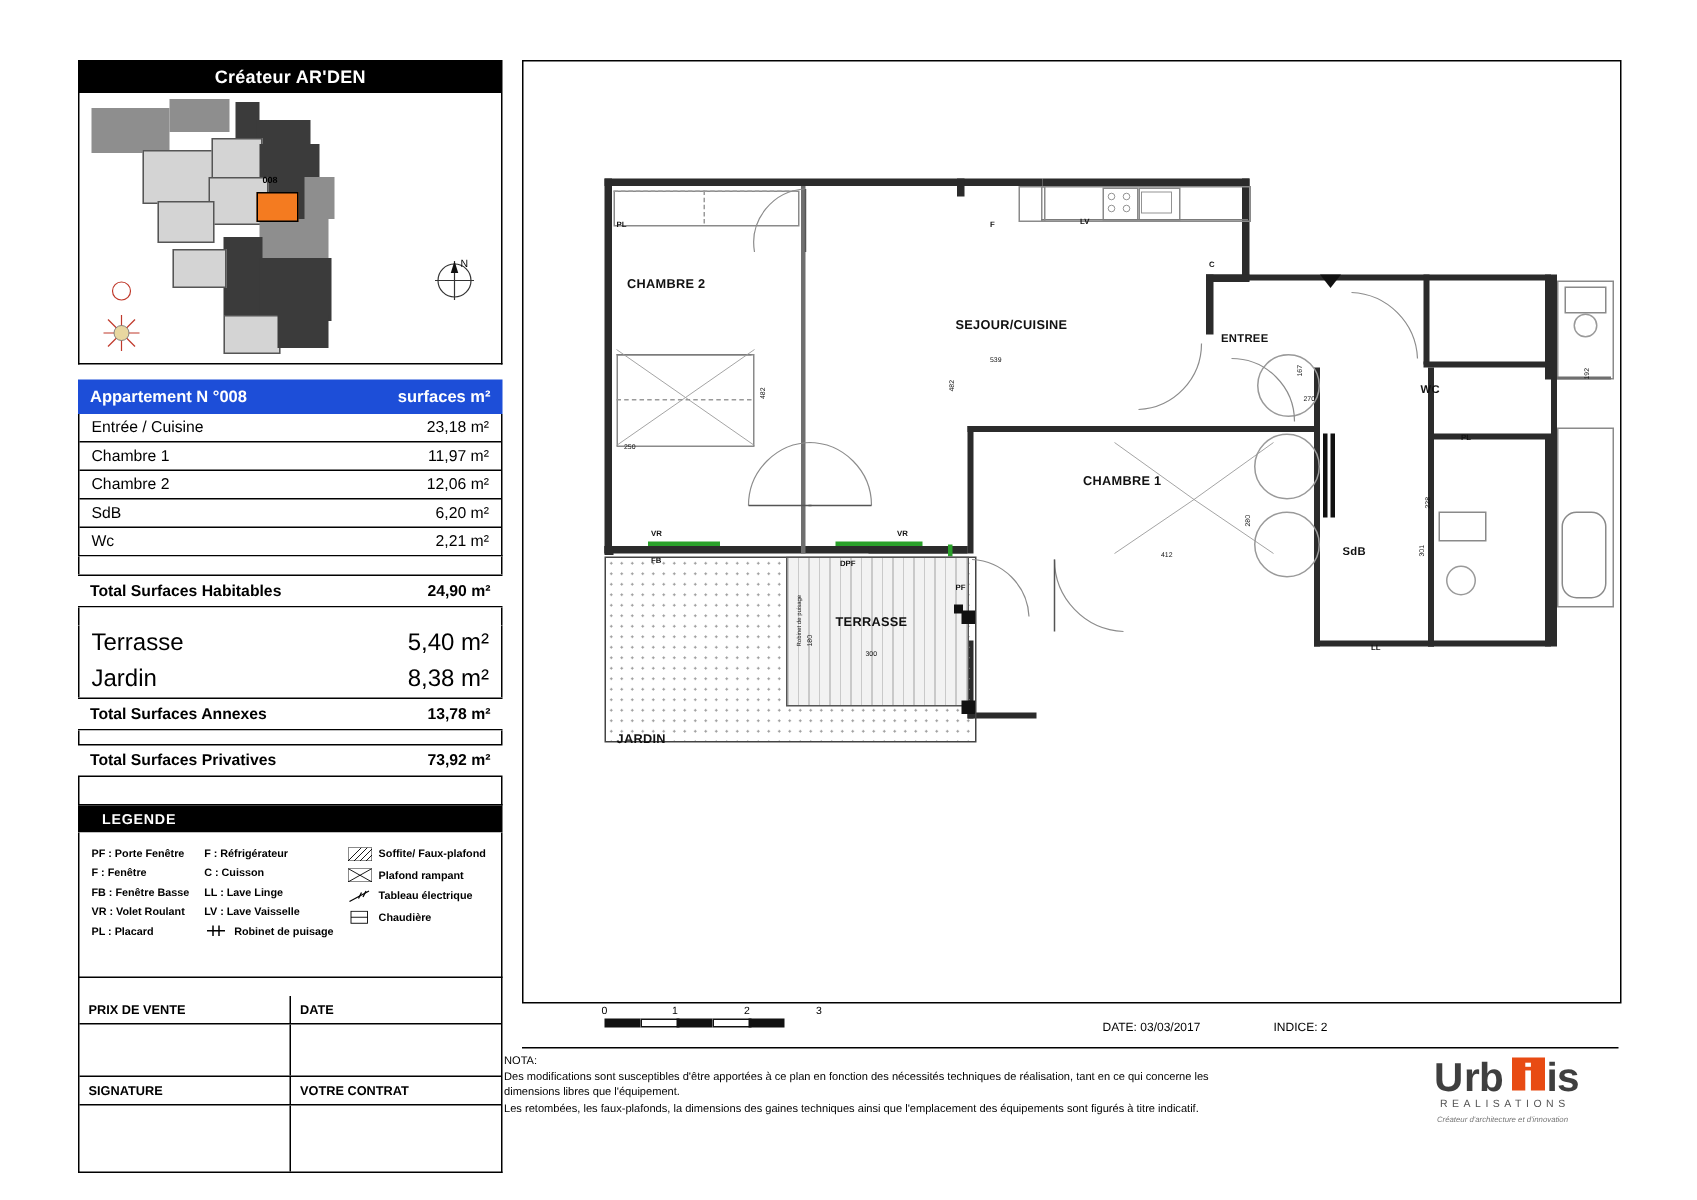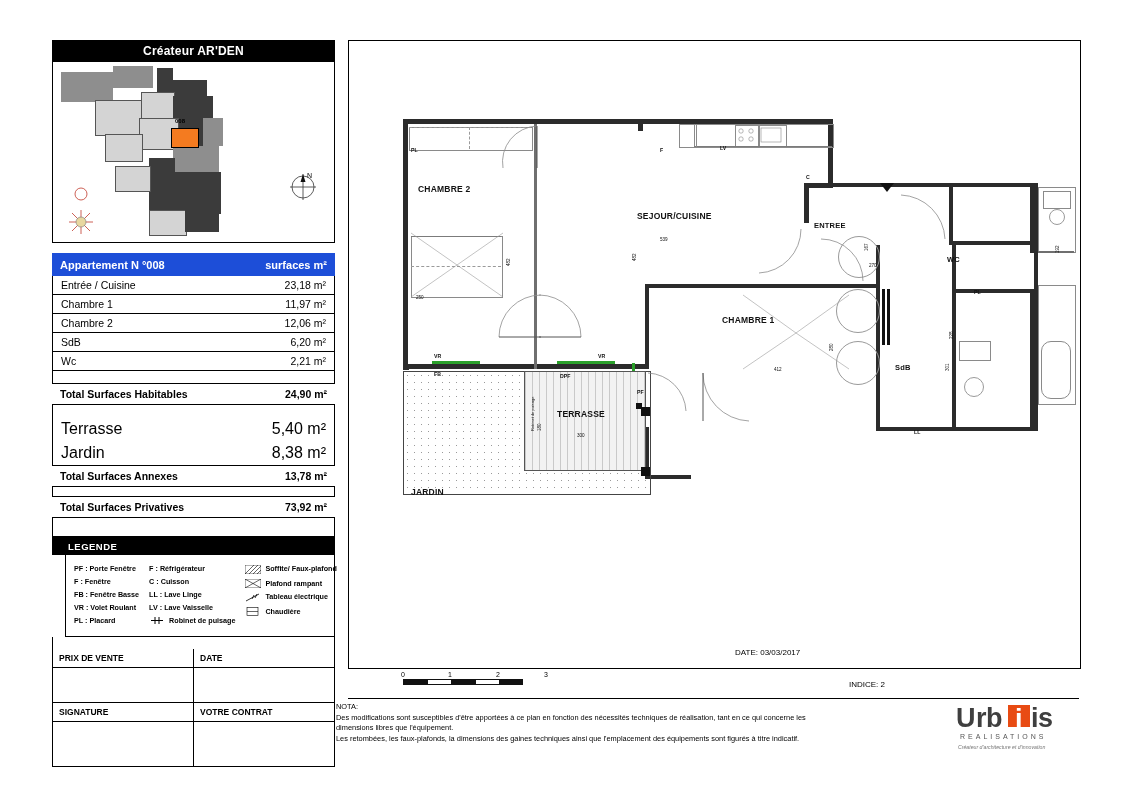--- a/index.html
+++ b/index.html
@@ -27,21 +27,21 @@
   .srow{display:flex;justify-content:space-between;padding:3px 8px;border-bottom:1px solid #000;}
   .srow:last-child{border-bottom:none;}
   .srow .v{font-variant-numeric:tabular-nums;}
   .thickrow{display:flex;justify-content:space-between;padding:4px 8px;font-weight:bold;font-size:10.5px;
             border-top:1px solid #000;border-bottom:1px solid #000;background:#fff;}
   .spacer{height:12px;border-left:1px solid #000;border-right:1px solid #000;background:#fff;}
   .plain{border-left:1px solid #000;border-right:1px solid #000;background:#fff;}
 
   .legende-hd{height:18px;background:#000;color:#fff;display:flex;align-items:center;padding-left:16px;
               font-size:9.5px;font-weight:bold;letter-spacing:.5px;}
-  .legende{border:1px solid #000;border-top:none;padding:7px 8px 9px 8px;font-size:7.2px;font-weight:bold;background:#fff;margin-left:13px;}
+  .legende{border:1px solid #000;border-top:none;padding:7px 8px 24px 8px;font-size:7.2px;font-weight:bold;background:#fff;}
   .lgrid{display:flex;}
   .lcol{padding-right:10px;}
   .lcol.c1{width:68px;}
   .lcol.c2{width:92px;}
   .lcol.c3{width:auto;}
   .litem{display:flex;align-items:center;height:13px;white-space:nowrap;}
   .sym{width:16px;height:9px;margin-right:4px;flex:0 0 16px;}
 
   .pricebox{border:1px solid #000;border-top:none;background:#fff;font-size:8.5px;font-weight:bold;}
   .prow{display:flex;}
@@ -70,21 +70,21 @@
      repeating-linear-gradient(90deg,#c9c9c9 0 1px,transparent 1px 7px),#f2f2f2;border:0.7px solid #555;}
   .hatch-jard{position:absolute;
      background-image:radial-gradient(#9a9a9a 0.7px, transparent 0.8px);
      background-size:7px 7px;border:0.8px solid #444;}
   .blackfill{position:absolute;background:#111;}
   .tri{position:absolute;width:0;height:0;border-left:7px solid transparent;border-right:7px solid transparent;border-top:9px solid #111;}
 
   .scalebar{position:absolute;left:403px;top:671px;width:160px;height:20px;}
   .sb-seg{position:absolute;top:8px;height:6px;}
   .sb-tick{position:absolute;top:0;font-size:7px;}
-  .datebar{position:absolute;left:735px;top:648px;font-size:8px;}
+  .datebar{position:absolute;left:735px;top:680px;font-size:8px;}
   .indice{position:absolute;left:849px;top:680px;font-size:8px;}
 
   .nota{position:absolute;left:336px;top:702px;width:600px;height:58px;font-size:7.4px;line-height:10.5px;}
   .notabox{position:absolute;left:348px;top:698px;width:731px;height:64px;border-top:1px solid #000;}
 
   .logo{position:absolute;left:956px;top:703px;width:116px;height:52px;}
   .logo .u{position:absolute;left:0;top:0;font-size:27px;font-weight:bold;letter-spacing:-0.5px;color:#3f3f3f;}
   .logo .sq{position:absolute;left:52px;top:2px;width:22px;height:22px;background:#e84b13;}
   .logo .i{position:absolute;left:59px;top:1px;font-size:27px;font-weight:bold;color:#fff;}
   .logo .real{position:absolute;left:4px;top:30px;font-size:7px;letter-spacing:3px;color:#555;}

